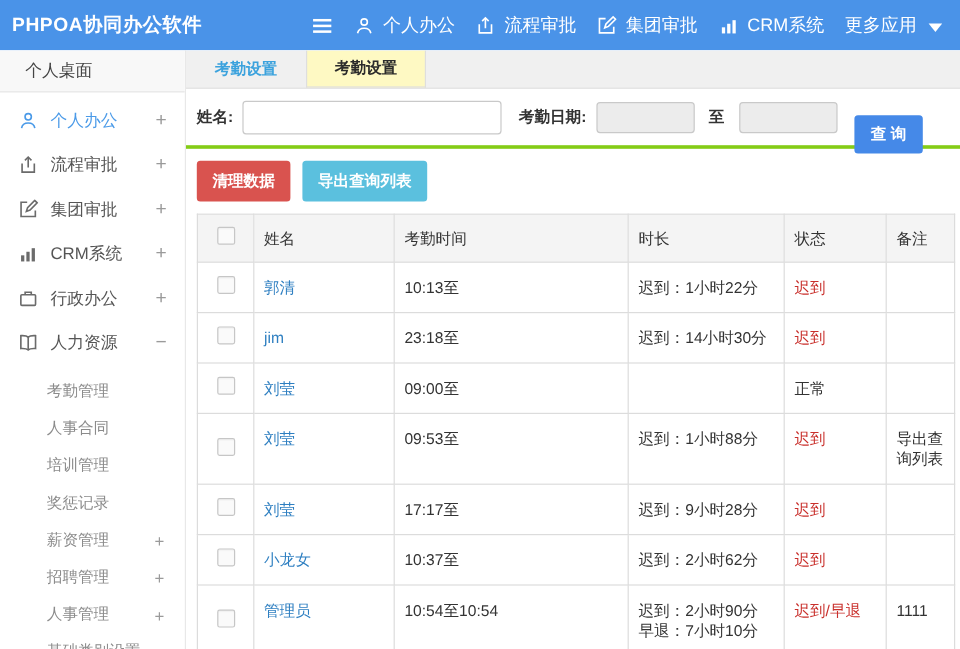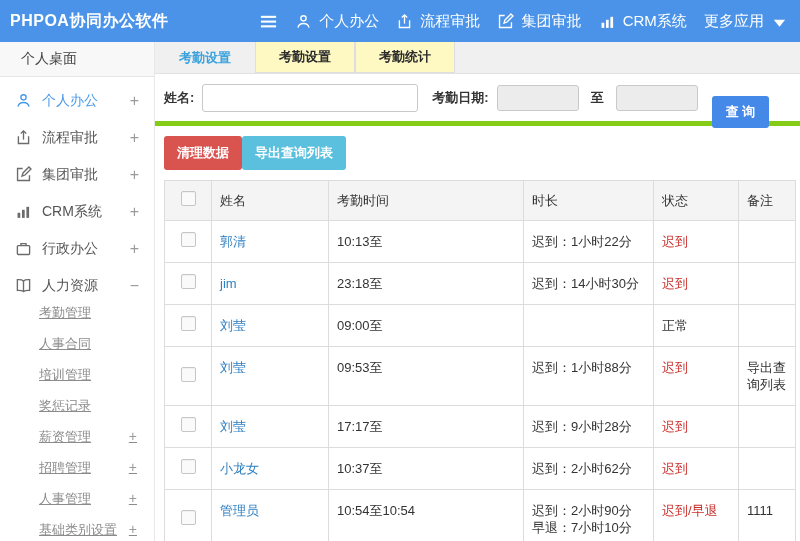--- a/index.html
+++ b/index.html
@@ -21,37 +21,37 @@
   .sidebar{width:155px;flex:0 0 155px;box-sizing:border-box;border-right:1px solid #e8e8e8;background:#fff;overflow:hidden;}
   .desktop{height:34px;background:#f8f8f8;border-bottom:1px solid #e6e6e6;display:flex;align-items:center;gap:9px;padding-left:12px;font-size:14px;color:#444;cursor:pointer;}
   .desktop .icon{color:#4a9ae8;}
   .side-menu{margin-top:5px;}
   .side-item{height:37px;display:flex;align-items:center;padding:0 15px;font-size:14px;color:#555;cursor:pointer;}
   .side-item .icon{color:#6b6b6b;margin-right:10px;}
   .side-item .icon svg{width:17px;height:17px;}
   .side-item .plus{margin-left:auto;color:#9a9a9a;font-size:16px;font-weight:300;}
   .side-item.active{color:#4a9ae8;}
   .side-item.active .icon{color:#4a9ae8;}
-  .sub-item{height:31px;display:flex;align-items:flex-start;padding:0 17px 0 39px;font-size:13px;color:#8b8b8b;cursor:pointer;text-decoration:underline;}
+  .sub-item{height:31px;display:flex;align-items:flex-end;padding:0 17px 0 39px;font-size:13px;color:#8b8b8b;cursor:pointer;}
   .sub-item .plus{margin-left:auto;color:#9a9a9a;font-size:14px;}
 
   
   .main{flex:1;min-width:0;display:flex;flex-direction:column;background:#fff;overflow:hidden;}
   .tabbar{height:31px;flex:0 0 31px;background:#f0f0f0;border-bottom:1px solid #e2e2e2;display:flex;align-items:stretch;}
   .tab{width:100px;display:flex;align-items:center;justify-content:center;font-size:13px;font-weight:bold;color:#2b2b2b;background:#fef9c3;border:1px solid #dedede;border-top:none;box-sizing:border-box;cursor:pointer;}
   .tab.active{background:transparent;border:none;color:#3ba2dd;}
 
-  .filter-row{height:47px;flex:0 0 47px;display:flex;align-items:center;padding-left:9px;border-bottom:5px solid #84cc16;font-size:13px;}
+  .filter-row{height:47px;flex:0 0 47px;display:flex;align-items:center;padding-left:9px;border-bottom:3px solid #84cc16;font-size:13px;}
   .filter-label{font-weight:bold;color:#333;white-space:nowrap;}
   .text-input{width:202px;height:26px;border:1px solid #c9c9c9;border-radius:3px;margin:0 14px 0 8px;padding:0 6px;font-size:13px;box-sizing:content-box;outline:none;}
   .date-input{width:72px;height:24px;background:#ececec;border:1px solid #c9c9c9;border-radius:3px;margin:0 0 0 8px;padding:0 4px;font-size:13px;outline:none;}
   .to-label{margin:0 4px 0 12px;color:#333;font-weight:bold;}
   .search-btn{margin-left:14px;background:#4589e8;color:#fff;border:none;border-radius:3px;font-size:13px;font-weight:bold;padding:7px 14px;cursor:pointer;white-space:nowrap;margin-top:28px;}
 
-  .actions{padding:10px 0 10px 9px;display:flex;flex:0 0 auto;}
+  .actions{padding:10px 0 10px 9px;display:flex;gap:10px;flex:0 0 auto;}
   .btn{border:none;border-radius:3px;color:#fff;font-size:13px;font-weight:bold;padding:8px 13px;cursor:pointer;white-space:nowrap;}
   .btn-danger{background:#d9534f;}
   .btn-info{background:#5bc0de;}
 
   table{border-collapse:collapse;table-layout:fixed;width:calc(100% - 13px);margin-left:9px;font-size:13px;color:#333;}
   th,td{border:1px solid #dcdcdc;text-align:left;vertical-align:top;padding:12px 8px;line-height:17px;overflow:hidden;}
   thead th{background:#f4f4f4;font-weight:normal;color:#333;padding:11px 8px;}
   .cb-col{width:38px;}
   .col-name{width:100px;}
   .col-time{width:178px;}
@@ -226,21 +226,20 @@
             <span>基础类别设置</span>
             <span class="plus">+</span>
           </div>
         </div>
     </div>
 
     <div class="main">
       <div class="tabbar">
           <div class="tab active">考勤设置</div>
           <div class="tab">考勤设置</div>
-          <div class="tab">考勤统计</div>
         </div>
 
       <div class="filter-row">
         <span class="filter-label">姓名:</span>
         <input class="text-input" type="text" value="" style="">
         <span class="filter-label">考勤日期:</span>
         <input class="date-input" type="text" value="" style="">
         <span class="to-label">至</span>
         <input class="date-input" type="text" value="" style="">
         <button class="search-btn">查 询</button>

